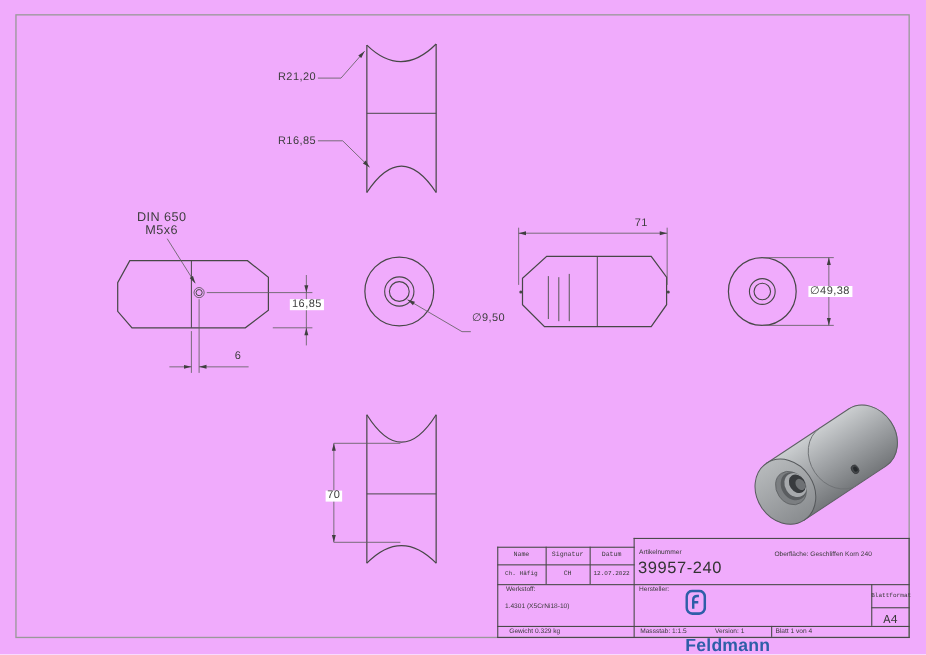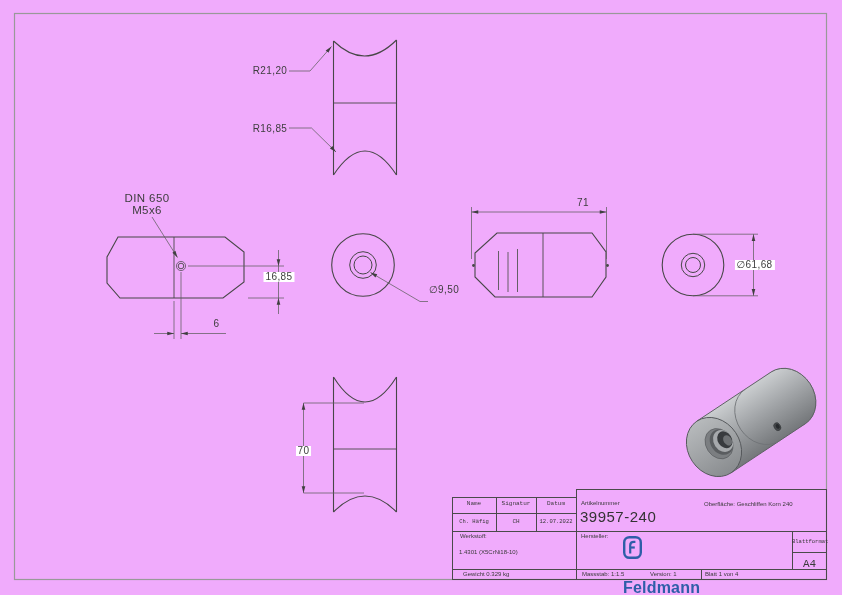--- a/index.html
+++ b/index.html
@@ -141,21 +141,21 @@
   <div class="lab" style="left:270px;top:70.5px;">R21,20</div>
   <div class="lab" style="left:270px;top:128.5px;">R16,85</div>
   <div class="lab" style="left:147px;top:203.5px;font-size:11.5px;">
     <div class="l2">DIN 650</div>
     <div class="l2">M5x6</div>
   </div>
   <div class="lab bg" style="left:279px;top:277px;">16,85</div>
   <div class="lab" style="left:216.5px;top:324px;">6</div>
   <div class="lab anchor-left" style="left:429px;top:290px;">∅9,50</div>
   <div class="lab" style="left:538px;top:203px;margin-left:45px;">71</div>
-  <div class="lab bg" style="left:754.5px;top:265px;">∅61,68</div>
+  <div class="lab bg" style="left:754.5px;top:265px;">∅49,38</div>
   <div class="lab bg" style="left:303.5px;top:450.5px;">70</div>
 
   <div class="tb">
 
     <div class="ln" style="left:0;top:8px;width:125px;height:1px;"></div>
     <div class="ln" style="left:0;top:24px;width:125px;height:1px;"></div>
     <div class="ln" style="left:0;top:42px;width:375px;height:1px;"></div>
     <div class="ln" style="left:0;top:80px;width:375px;height:1px;"></div>
     <div class="ln" style="left:0;top:90px;width:375px;height:1px;"></div>
     <div class="ln" style="left:124px;top:0;width:251px;height:1px;"></div>

